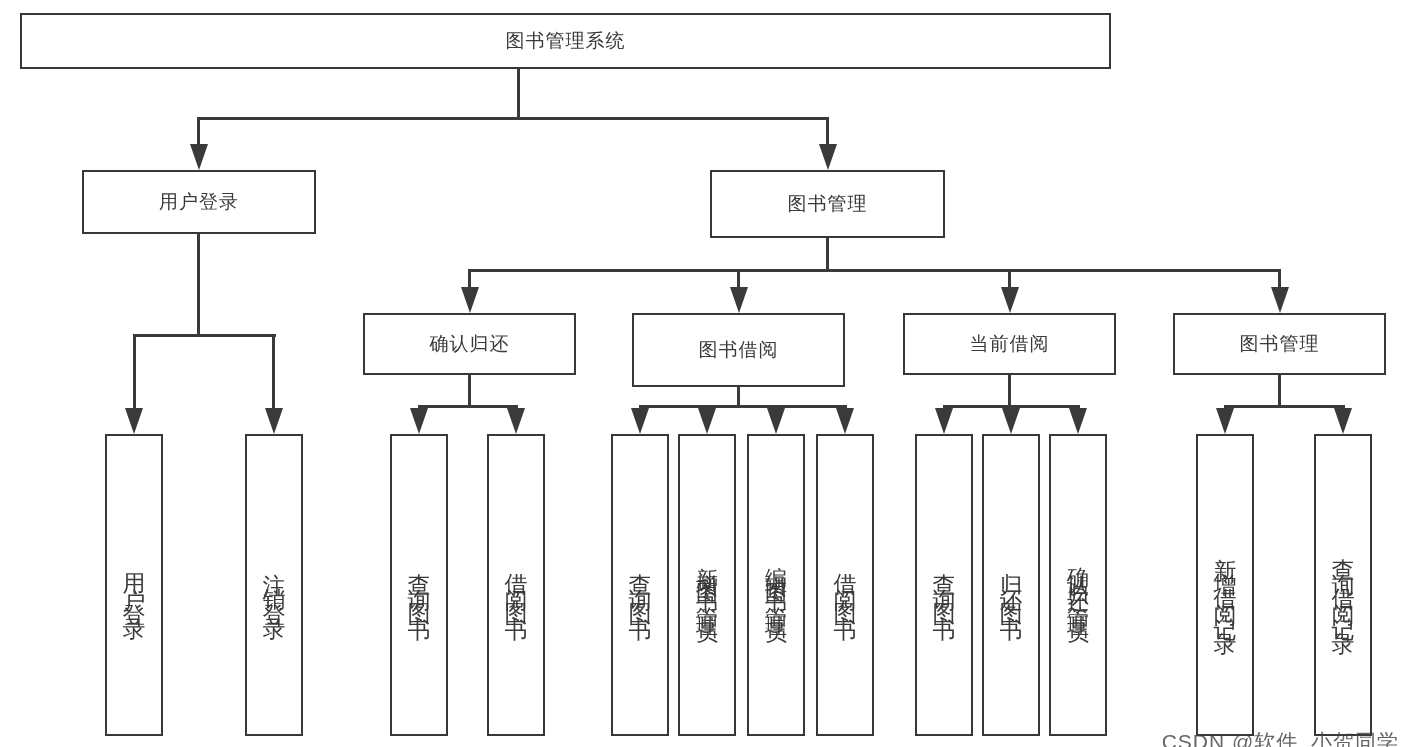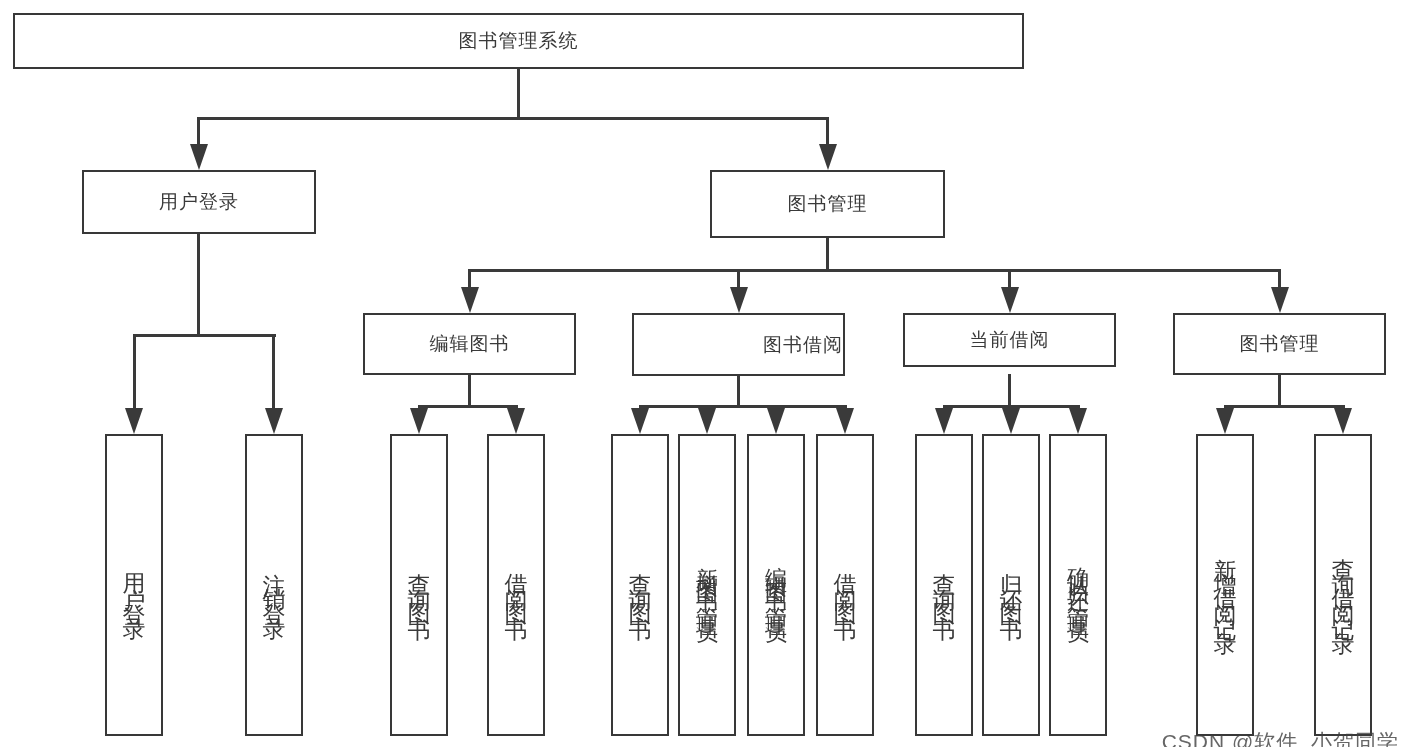--- a/index.html
+++ b/index.html
@@ -63,21 +63,21 @@
     letter-spacing:1px;
     z-index:3;
     white-space:nowrap;
   }
 </style>
 </head>
 <body>
 
 <div id="canvas">
 
-  <div class="box" style="left:13px;top:13px;width:1011px;height:56px;">
+  <div class="box" style="left:20px;top:13px;width:1091px;height:56px;">
     <span class="hlabel">图书管理系统</span>
   </div>
 
   <div class="vline" style="left:517px;top:67px;height:52px;"></div>
   <div class="hline" style="left:197px;top:117px;width:632px;"></div>
   <div class="vline" style="left:197px;top:118px;height:29px;"></div>
   <div class="arrow" style="left:190px;top:144px;"></div>
   <div class="vline" style="left:826px;top:118px;height:29px;"></div>
   <div class="arrow" style="left:819px;top:144px;"></div>
 
@@ -100,26 +100,26 @@
   <div class="vline" style="left:468px;top:270px;height:20px;"></div>
   <div class="arrow" style="left:461px;top:287px;"></div>
   <div class="vline" style="left:737px;top:270px;height:20px;"></div>
   <div class="arrow" style="left:730px;top:287px;"></div>
   <div class="vline" style="left:1008px;top:270px;height:20px;"></div>
   <div class="arrow" style="left:1001px;top:287px;"></div>
   <div class="vline" style="left:1278px;top:270px;height:20px;"></div>
   <div class="arrow" style="left:1271px;top:287px;"></div>
 
   <div class="box" style="left:363px;top:313px;width:213px;height:62px;">
-    <span class="hlabel">编辑图书</span>
+    <span class="hlabel">确认归还</span>
   </div>
-  <div class="box" style="left:632px;top:313px;width:213px;height:63px;justify-content:flex-end;">
+  <div class="box" style="left:632px;top:313px;width:213px;height:74px;">
     <span class="hlabel">图书借阅</span>
   </div>
-  <div class="box" style="left:903px;top:313px;width:213px;height:54px;">
+  <div class="box" style="left:903px;top:313px;width:213px;height:62px;">
     <span class="hlabel">当前借阅</span>
   </div>
   <div class="box" style="left:1173px;top:313px;width:213px;height:62px;">
     <span class="hlabel">图书管理</span>
   </div>
 
   <div class="vline" style="left:468px;top:374px;height:34px;"></div>
   <div class="hline" style="left:418px;top:405px;width:100px;"></div>
   <div class="arrow" style="left:410px;top:408px;"></div>
   <div class="arrow" style="left:507px;top:408px;"></div>

